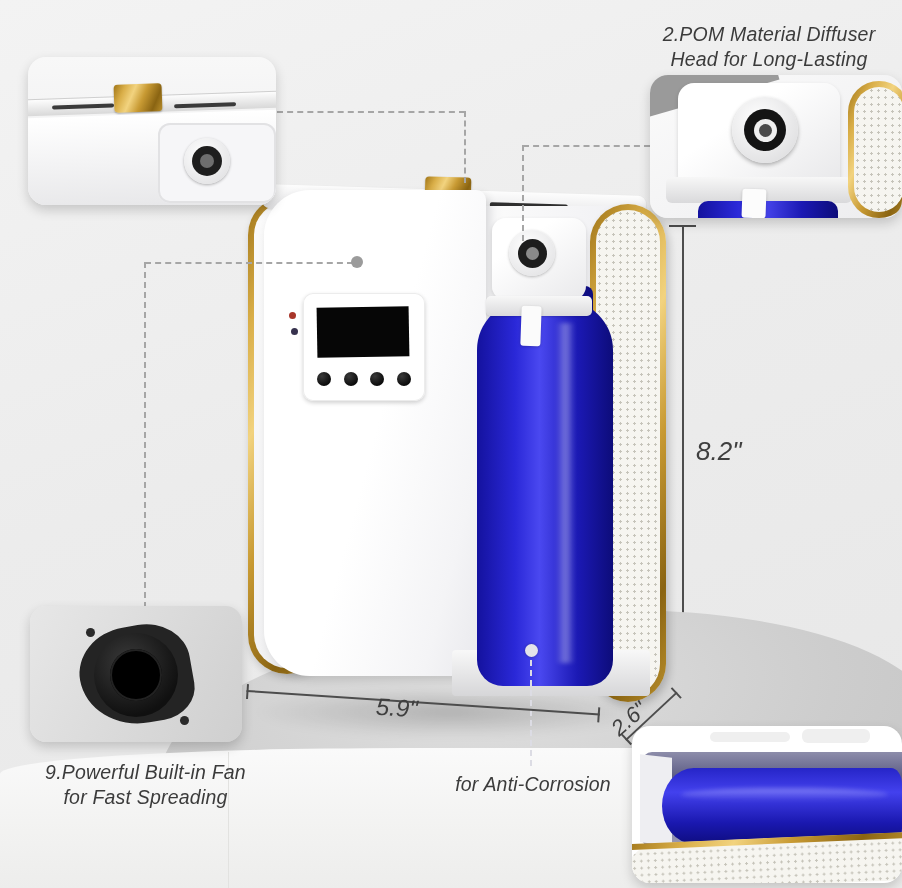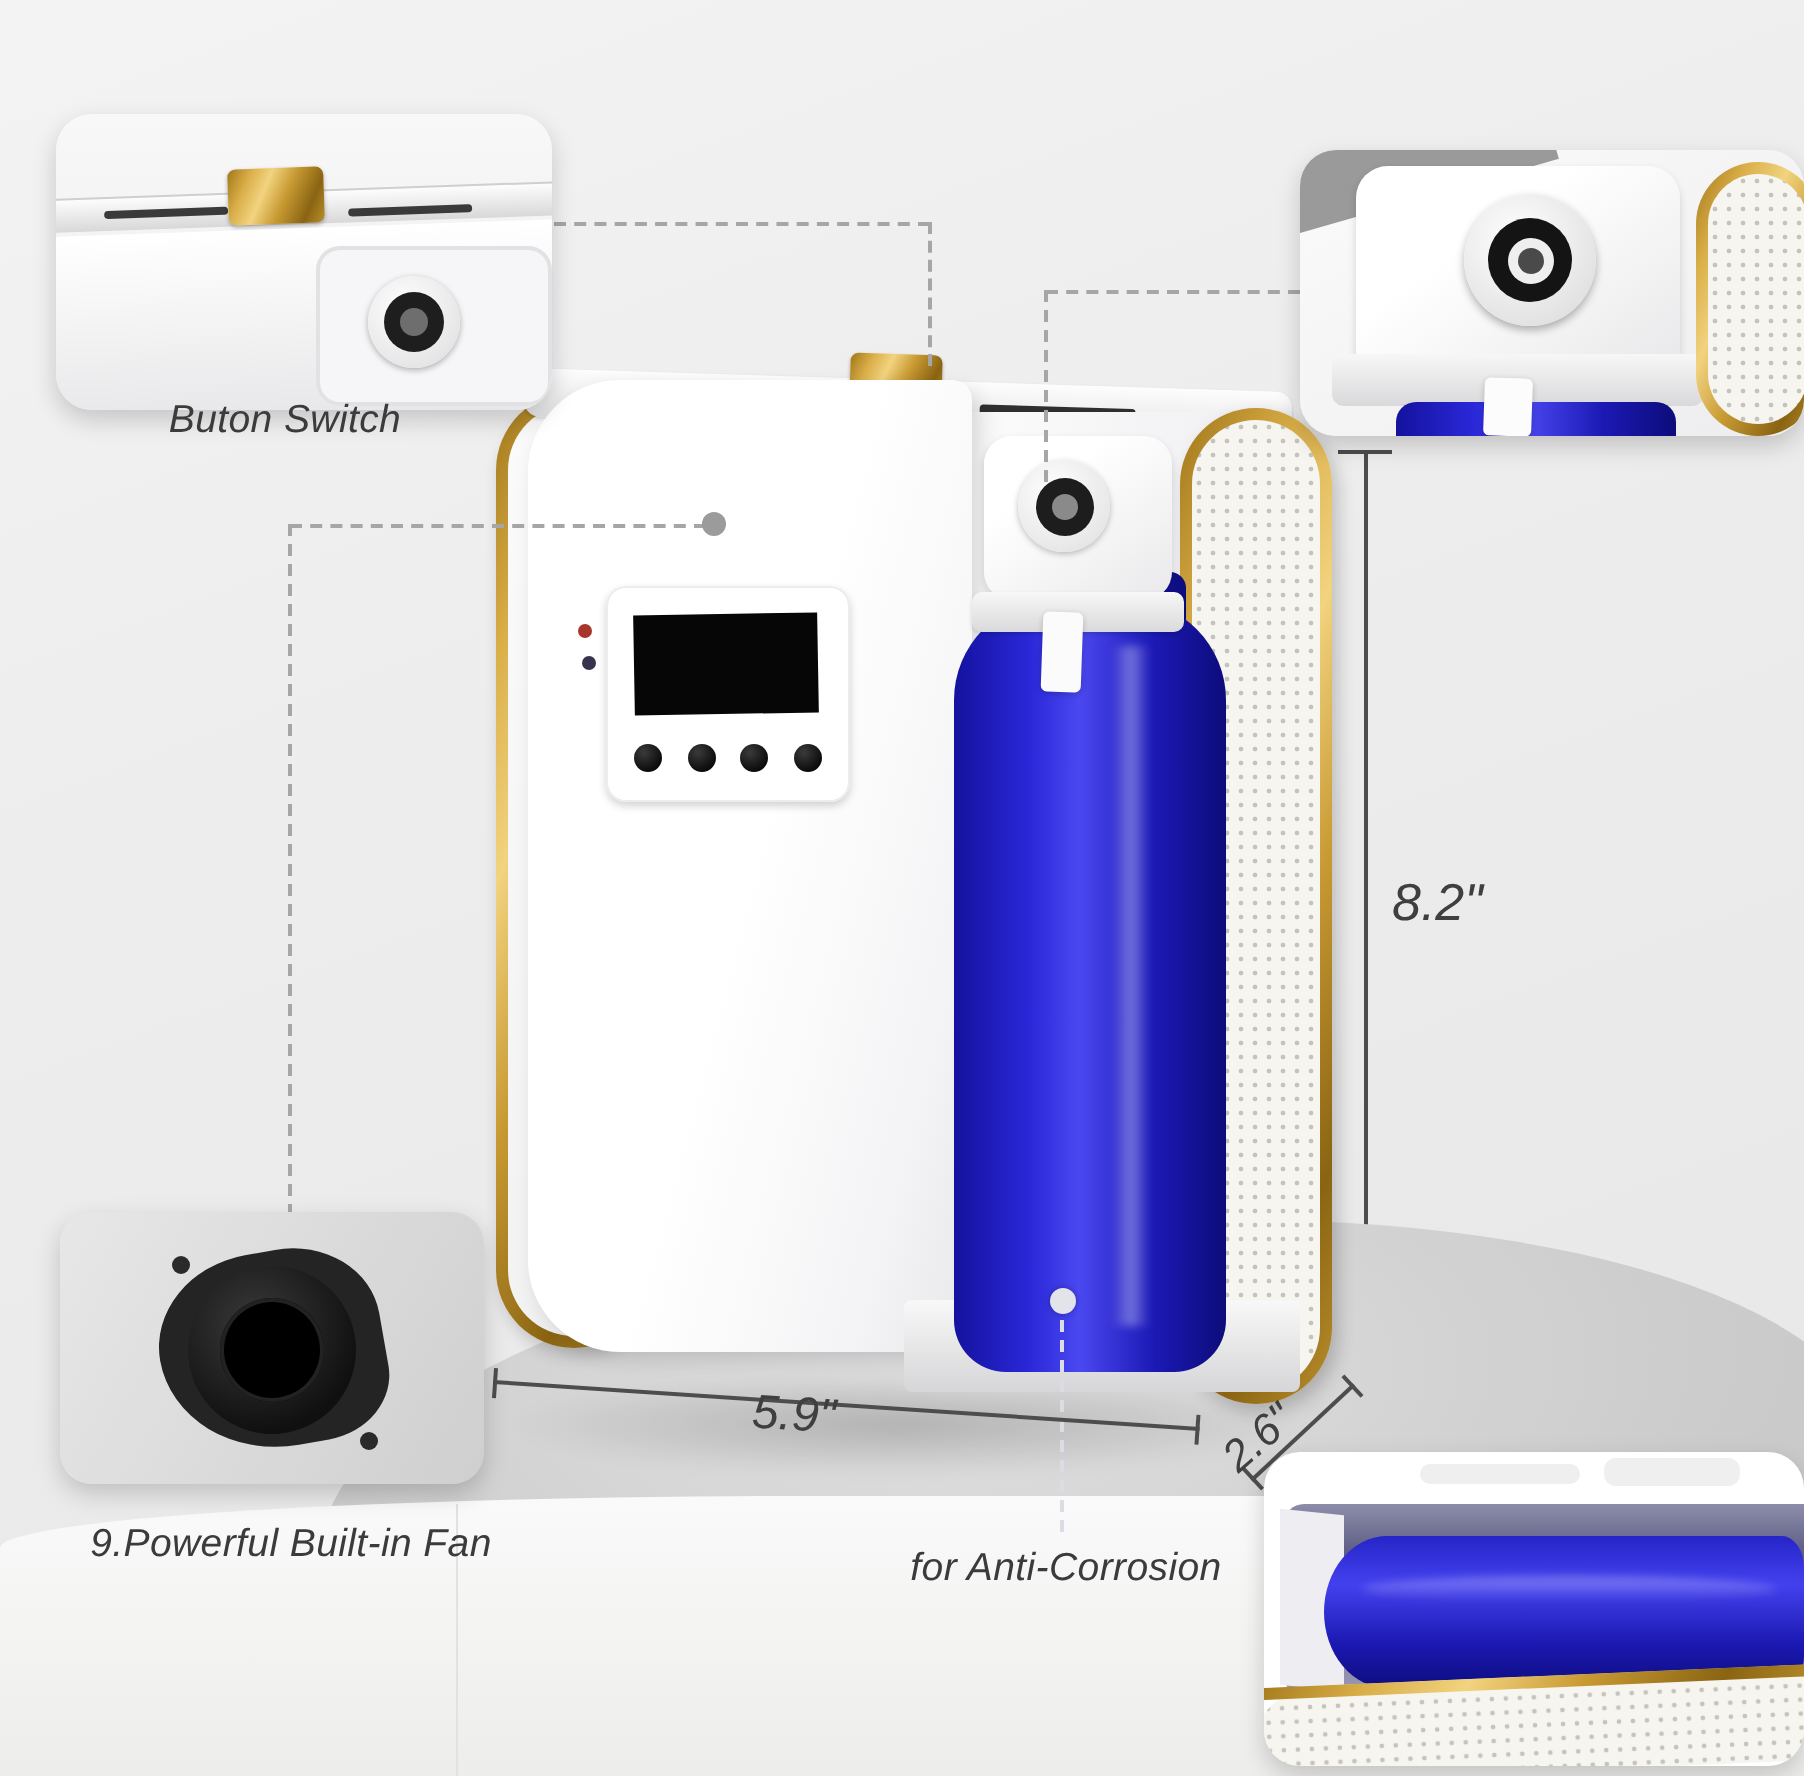--- a/index.html
+++ b/index.html
@@ -248,22 +248,26 @@
     <div class="br-slot" style="left:170px;top:3px;width:68px;height:14px;"></div>
     <div class="br-cavity"></div>
     <div class="br-wall"></div>
     <div class="br-bottle"></div>
     <div class="br-band dots">
       <div class="edge gold"></div>
     </div>
   </div>
 
   <div class="abs lbl" style="left:25px;top:198px;width:235px;">
-    <div>Buton Switch</div>
+  </div>
+  <div class="abs lbl" style="left:636px;top:22px;width:266px;">
+    <div>2.POM Material Diffuser</div>
+    <div>Head for Long-Lasting</div>
   </div>
   <div class="abs lbl" style="left:18px;top:760px;width:255px;">
     <div>9.Powerful Built-in Fan</div>
+    <div>for Fast Spreading</div>
   </div>
   <div class="abs lbl" style="left:402px;top:772px;width:262px;">
     <div>for Anti-Corrosion</div>
   </div>
 
 </div>
 
 </body></html>

